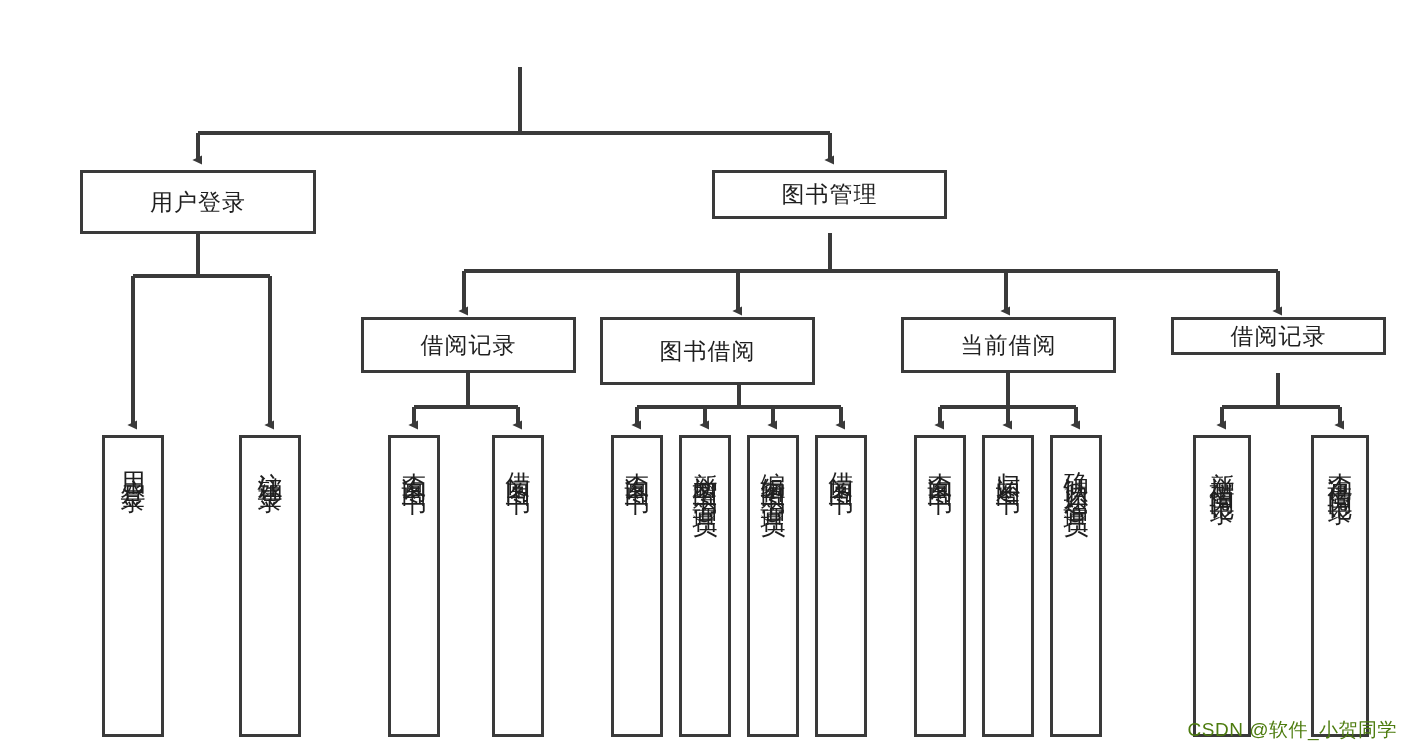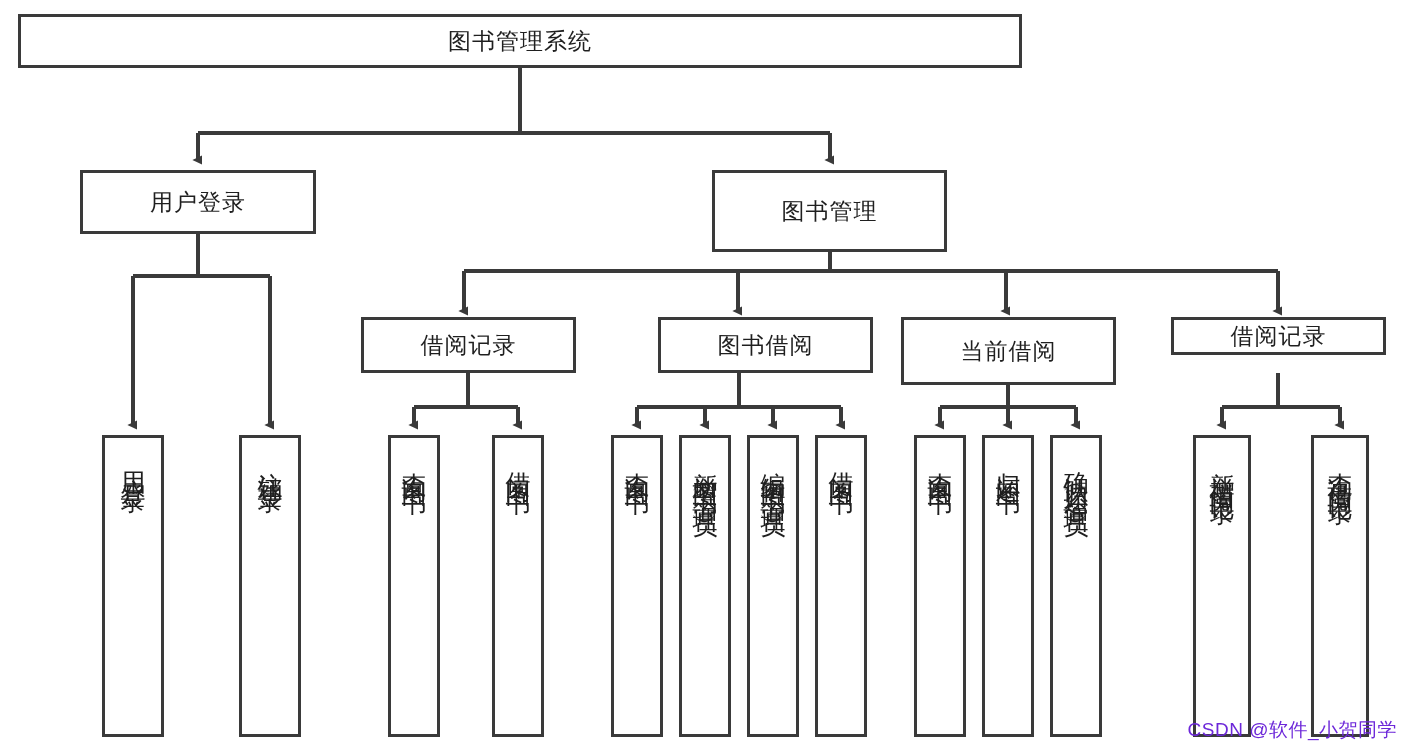--- a/index.html
+++ b/index.html
@@ -50,21 +50,21 @@
     letter-spacing:6px;
     line-height:1.0;
     white-space:normal;
     text-align:start;
   }
   .watermark{
     position:absolute;
     right:8px;
     bottom:4px;
     font-size:19px;
-    color:#6d28d9;
+    color:#4d7c0f;
     letter-spacing:0.5px;
     white-space:nowrap;
     z-index:6;
     font-family:"Liberation Sans","DejaVu Sans",sans-serif;
   }
 </style>
 </head>
 <body>
 
 <div id="canvas">
@@ -112,38 +112,35 @@
       <path d="M1008,407 L1008,425" marker-end="url(#arrow)"></path>
       <path d="M1076,407 L1076,425" marker-end="url(#arrow)"></path>
 
       <path d="M1278,373 L1278,407"></path>
       <path d="M1222,407 L1340,407"></path>
       <path d="M1222,407 L1222,425" marker-end="url(#arrow)"></path>
       <path d="M1340,407 L1340,425" marker-end="url(#arrow)"></path>
     </g>
   </svg>
 
-  <div class="node root" style="left:18px; top:14px; width:1004px; height:54px;">
-    <span class="cap">图书管理系统</span>
-  </div>
 
   <div class="node" style="left:80px; top:170px; width:236px; height:64px;">
     <span class="cap">用户登录</span>
   </div>
-  <div class="node" style="left:712px; top:170px; width:235px; height:82px;">
+  <div class="node" style="left:712px; top:170px; width:235px; height:49px;">
     <span class="cap">图书管理</span>
   </div>
 
   <div class="node" style="left:361px; top:317px; width:215px; height:56px;">
     <span class="cap">借阅记录</span>
   </div>
-  <div class="node" style="left:658px; top:317px; width:215px; height:56px;">
+  <div class="node" style="left:600px; top:317px; width:215px; height:68px;">
     <span class="cap">图书借阅</span>
   </div>
-  <div class="node" style="left:901px; top:317px; width:215px; height:68px;">
+  <div class="node" style="left:901px; top:317px; width:215px; height:56px;">
     <span class="cap">当前借阅</span>
   </div>
   <div class="node" style="left:1171px; top:317px; width:215px; height:38px;">
     <span class="cap">借阅记录</span>
   </div>
 
   <div class="node leaf" style="left:102px; top:435px; width:62px; height:302px;">
     <span class="cap">用户登录</span>
   </div>
   <div class="node leaf" style="left:239px; top:435px; width:62px; height:302px;">

